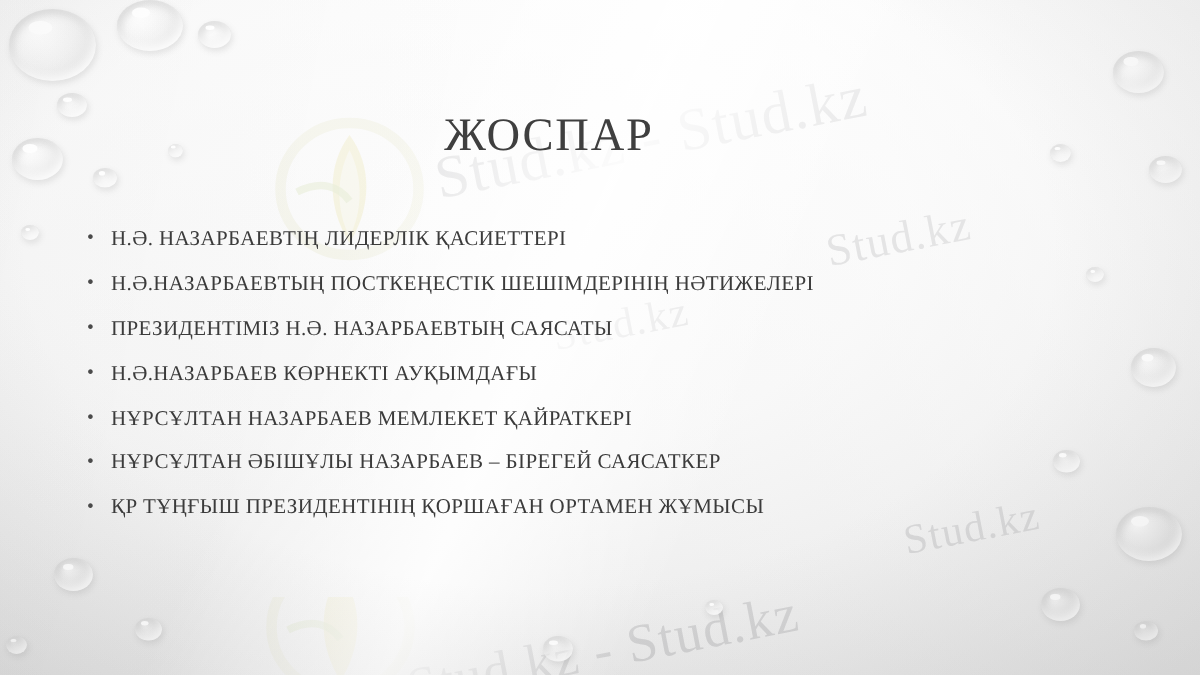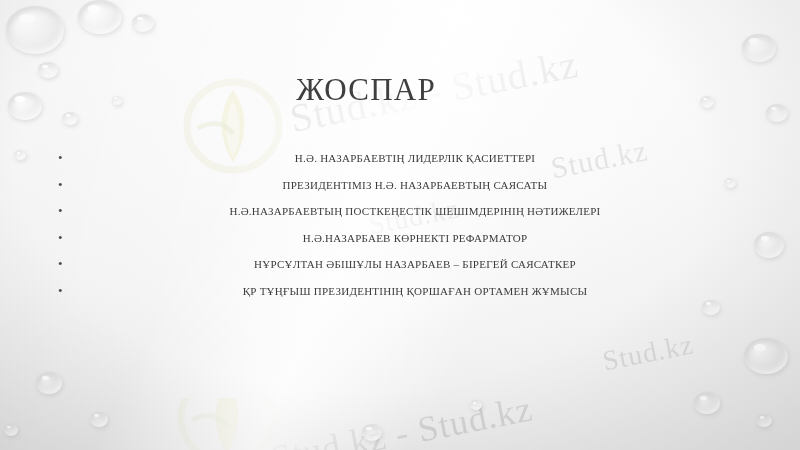--- a/index.html
+++ b/index.html
@@ -100,26 +100,25 @@
     width: 700px;
     list-style: none;
     margin: 0;
     padding: 0;
   }
   #bullets li {
     position: relative;
     padding-left: 18px;
     margin: 0 0 14.5px 0;
     font-family: "Liberation Serif", serif;
-    font-size: 11px;
+    font-size: 14px;
     letter-spacing: 0.25px;
     color: #3b3b3b;
     line-height: 1.1;
     white-space: nowrap;
-    text-align: center;
   }
   #bullets li::before {
     content: "\2022";
     position: absolute;
     left: 2px;
     top: -1px;
     font-size: 13px;
     color: #4a4a4a;
   }
 </style>
@@ -173,20 +172,21 @@
   <div class="drop" style="left:4px;  top:424px; width:14px; height:12px;"></div>
   <div class="drop" style="left:362px;top:424px; width:20px; height:17px;"></div>
   <div class="drop" style="left:470px;top:400px; width:12px; height:10px;"></div>
 
   <div class="vignette"></div>
 
   <div id="title">ЖОСПАР</div>
 
   <ul id="bullets">
     <li>Н.Ә. НАЗАРБАЕВТІҢ ЛИДЕРЛІК ҚАСИЕТТЕРІ</li>
+    <li>Н.Ә.НАЗАРБАЕВТЫҢ ПОСТКЕҢЕСТІК ШЕШІМДЕРІНІҢ НӘТИЖЕЛЕРІ</li>
     <li>ПРЕЗИДЕНТІМІЗ Н.Ә. НАЗАРБАЕВТЫҢ САЯСАТЫ</li>
-    <li>Н.Ә.НАЗАРБАЕВТЫҢ ПОСТКЕҢЕСТІК ШЕШІМДЕРІНІҢ НӘТИЖЕЛЕРІ</li>
-    <li>Н.Ә.НАЗАРБАЕВ КӨРНЕКТІ РЕФАРМАТОР</li>
+    <li>Н.Ә.НАЗАРБАЕВ КӨРНЕКТІ АУҚЫМДАҒЫ</li>
+    <li>НҰРСҰЛТАН НАЗАРБАЕВ МЕМЛЕКЕТ ҚАЙРАТКЕРІ</li>
     <li>НҰРСҰЛТАН ӘБІШҰЛЫ НАЗАРБАЕВ – БІРЕГЕЙ САЯСАТКЕР</li>
     <li>ҚР ТҰҢҒЫШ ПРЕЗИДЕНТІНІҢ ҚОРШАҒАН ОРТАМЕН ЖҰМЫСЫ</li>
   </ul>
 
 </div>
 
 </body></html>

